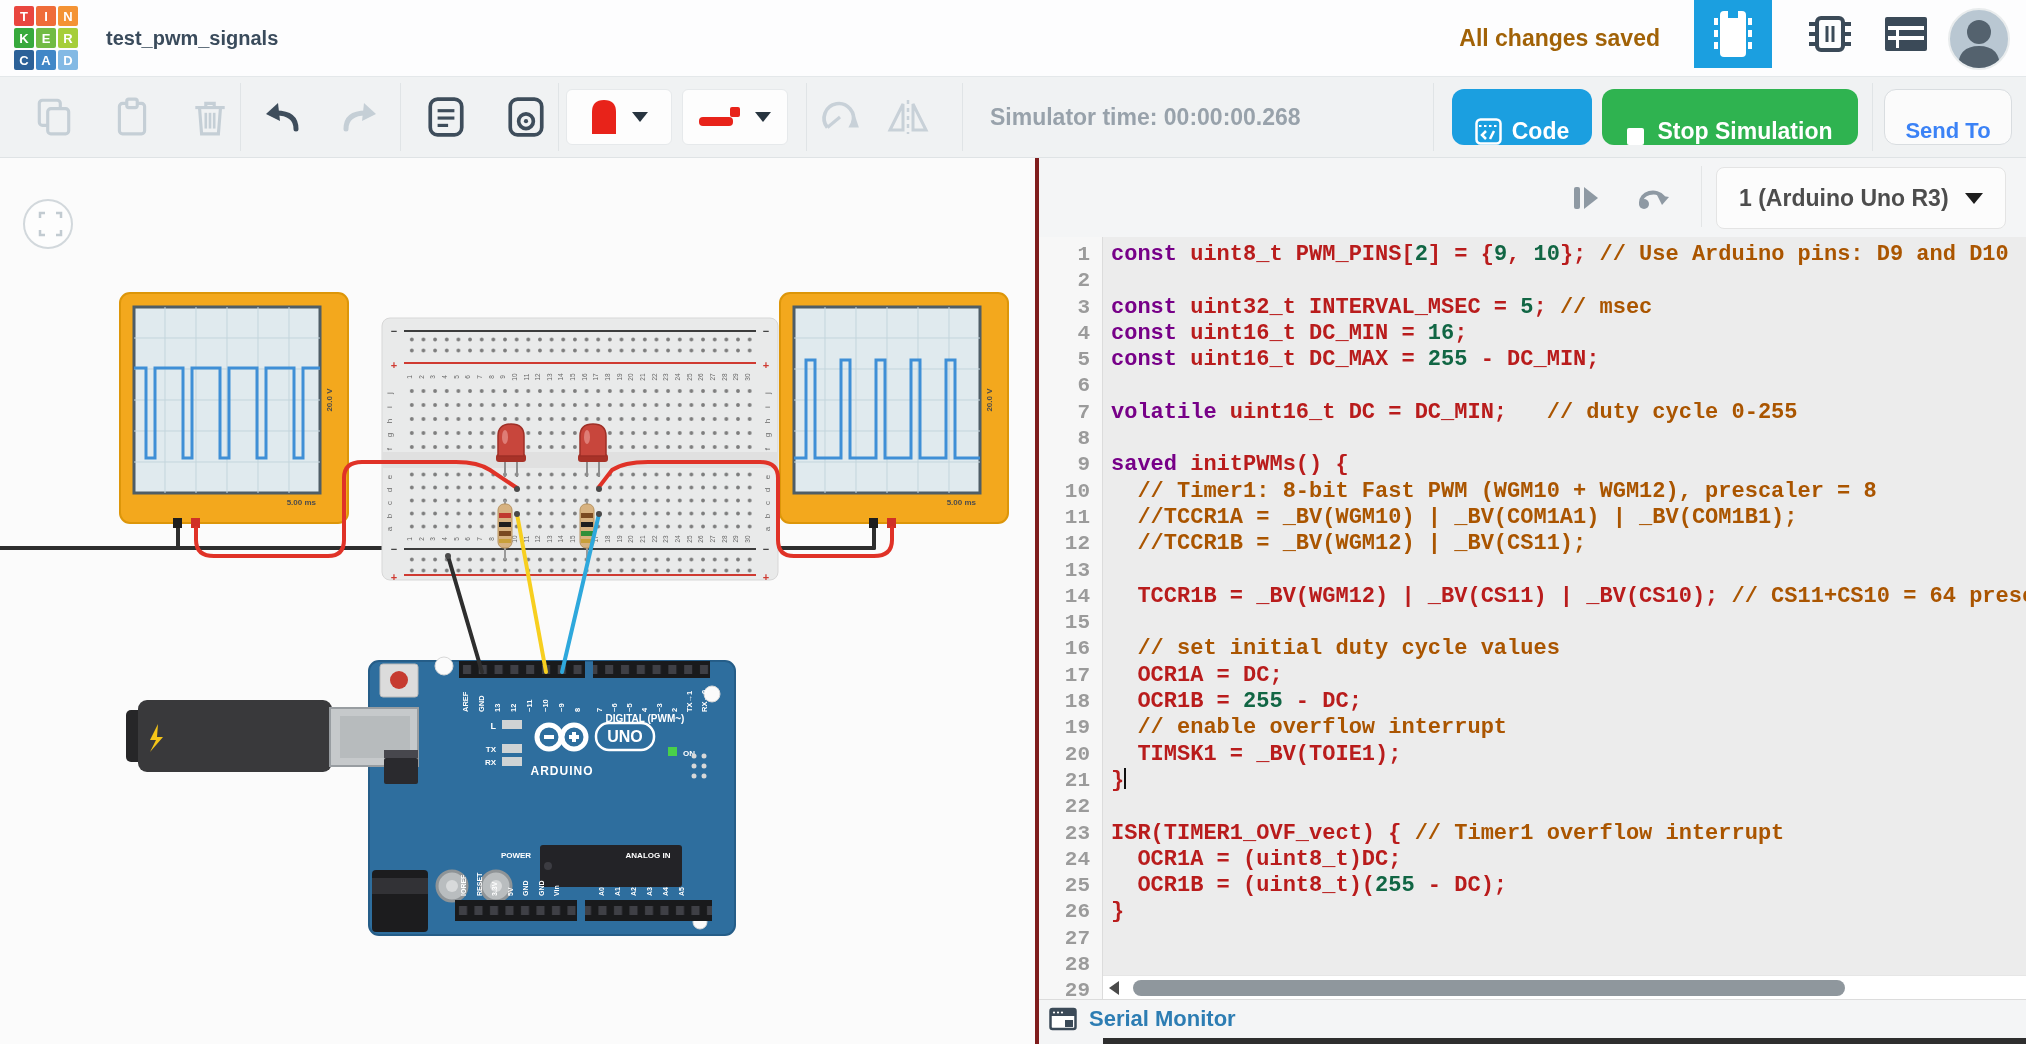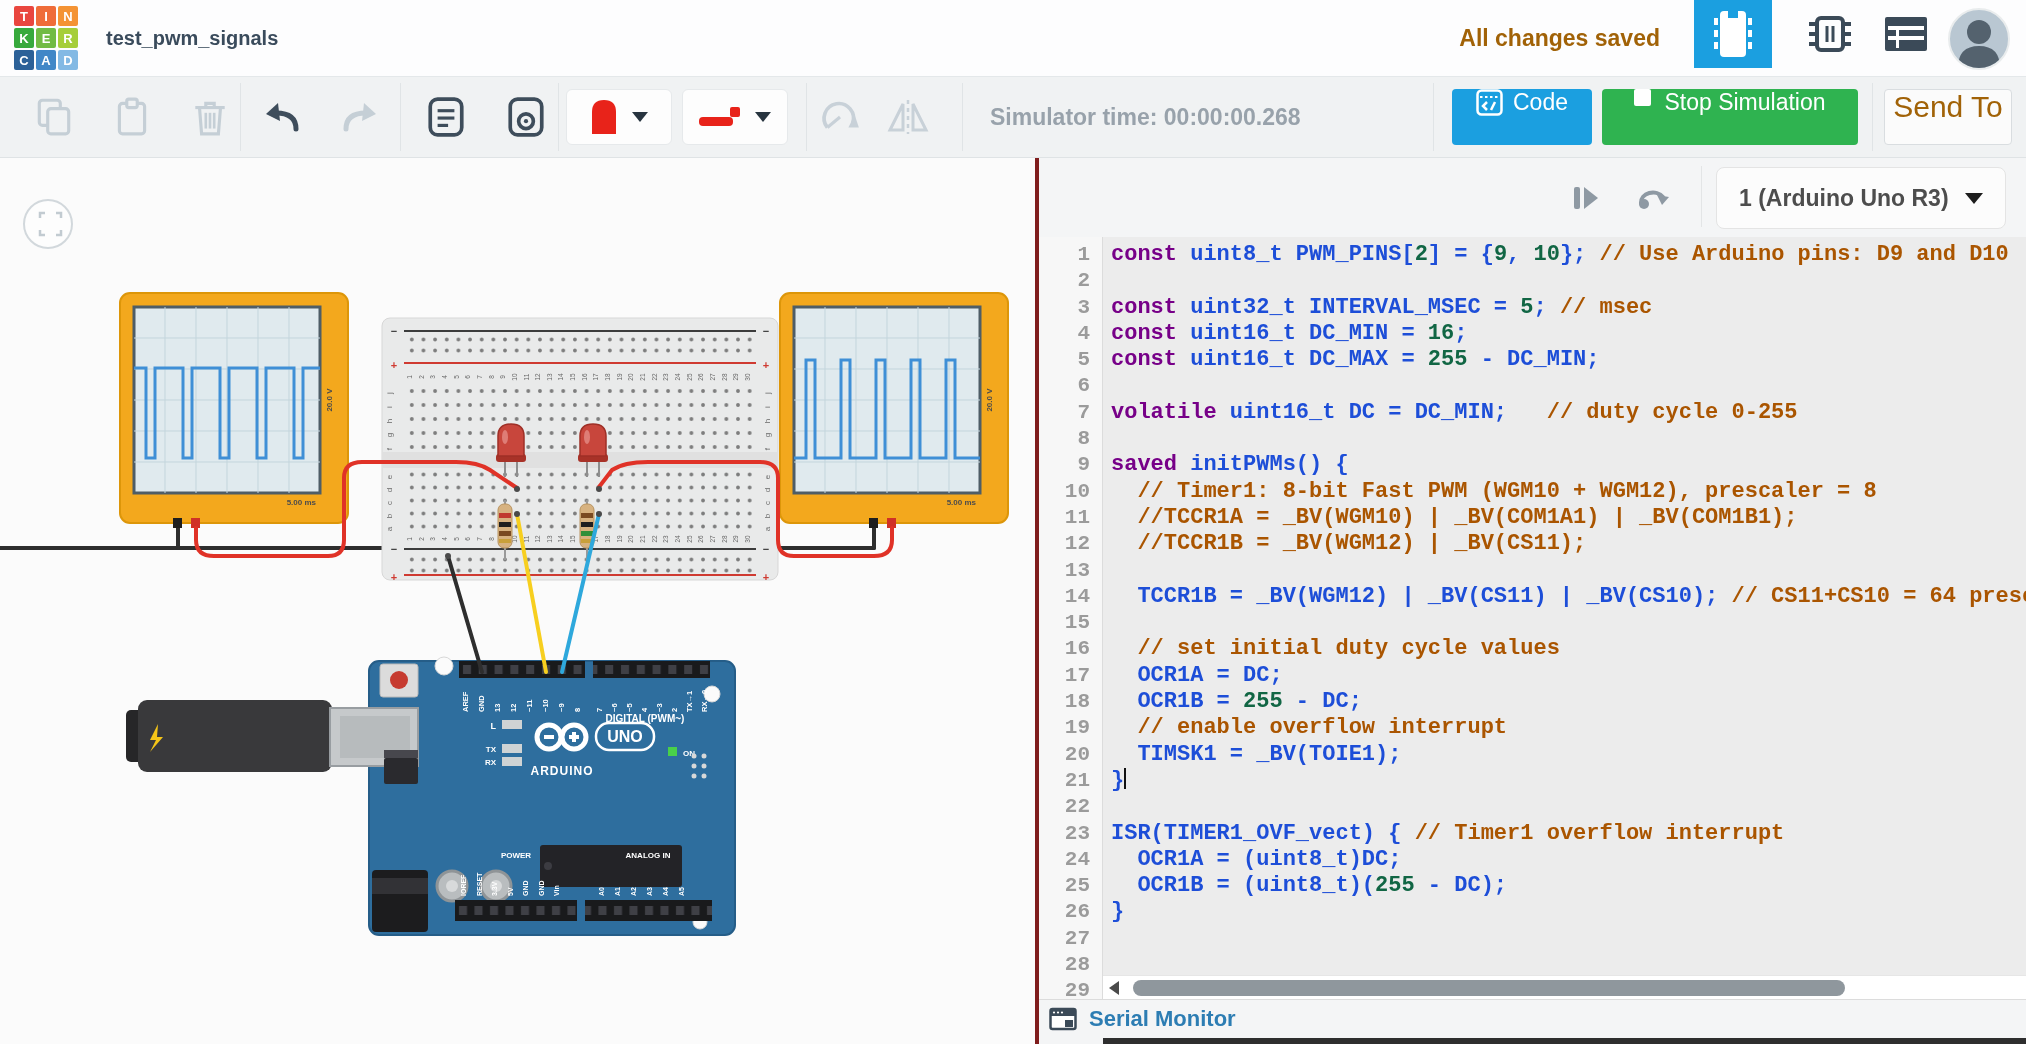--- a/index.html
+++ b/index.html
@@ -27,26 +27,26 @@
   .tbtn { position:absolute; top:50%; transform:translateY(-50%); width:48px; height:52px;
     display:flex; align-items:center; justify-content:center; }
   .tb-div { position:absolute; top:6px; bottom:6px; width:1px; background:#e0e4e6; }
   .swatch-dd { position:absolute; top:12px; height:56px; width:106px; background:#fdfdfd;
     border:1px solid #e6e9eb; border-radius:6px; display:flex; align-items:center;
     justify-content:center; gap:14px; }
   .caret-down { width:0; height:0; border-left:8px solid transparent; border-right:8px solid transparent;
     border-top:10px solid #27343f; }
   .simtime { position:absolute; left:990px; top:50%; transform:translateY(-50%);
     font-size:23px; font-weight:bold; color:#98a2ab; }
-  .btn { position:absolute; top:12px; height:56px; border-radius:4px; display:flex; align-items:flex-start;
-    justify-content:center; font-weight:normal; font-size:23px; cursor:pointer; }
+  .btn { position:absolute; top:12px; height:56px; border-radius:12px; display:flex; align-items:flex-end;
+    justify-content:center; font-weight:bold; font-size:23px; cursor:pointer; }
   .btn-code { left:1452px; width:140px; background:#1b9fe0; color:#fff; gap:10px; }
   .btn-stop { left:1602px; width:256px; background:#2fb350; color:#fff; gap:13px; }
   .stop-sq { width:17px; height:17px; background:#fff; border-radius:2px; }
-  .btn-send { left:1884px; width:128px; background:#fbfbfb; border:1px solid #d9dde0; color:#a16207; font-size:30px; }
+  .btn-send { left:1884px; width:128px; background:#fbfbfb; border:1px solid #d9dde0; color:#3b82f6; font-size:22px; }
 
   
   .canvas { position:absolute; left:0; top:158px; width:1035px; height:886px; background:#fbfbfb; }
   .canvas svg { position:absolute; left:0; top:0; }
 
   
   .panel { position:absolute; left:1035px; top:158px; width:1136px; height:886px; background:#f4f5f6;
     border-left:4px solid #7f1d1d;font-weight:bold; }
   .panel-header { position:absolute; left:0; top:0; right:0; height:79px; }
   .ph-icon { position:absolute; top:18px; width:44px; height:44px; display:flex; align-items:center; justify-content:center; }
@@ -58,21 +58,21 @@
 
   .editor { position:absolute; left:0; top:79px; right:0; height:762px; display:flex; background:#ececec; }
   .gutter { width:64px; background:#f7f7f7; border-right:1px solid #dcdcdc; padding-top:5px; flex:none; }
   .ln { height:26.3px; line-height:26.3px; text-align:right; padding-right:12px; color:#9b9b9b;
     font-family:"Liberation Mono", monospace; font-size:21px; }
   .codewrap { flex:1; overflow:hidden; padding:5px 0 0 8px; position:relative; }
   .cl { height:26.3px; line-height:26.3px; white-space:pre; font-family:"Liberation Mono", monospace; font-size:22px; color:#2b2b2b; }
   .tk-kw  { color:#770088; }
   .tk-num { color:#116644; }
   .tk-cm  { color:#aa5500; }
-  .tk-pl  { color:#1d4ed8; }
+  .tk-pl  { color:#b91c1c; }
   .caret-txt { display:inline-block; width:2px; height:21px; background:#111; vertical-align:-3px; }
 
   .vscroll { position:absolute; right:0; top:79px; height:738px; width:20px; background:#efefef;
     border-left:1px solid #e2e2e2; z-index:5; }
   .vthumb { position:absolute; left:3px; top:22px; width:13px; height:186px; background:#7f7f7f; border-radius:7px; }
   .arr-up, .arr-dn { position:absolute; left:4px; width:0; height:0; border-left:6px solid transparent; border-right:6px solid transparent; }
   .arr-up { top:6px; border-bottom:9px solid #4a4a4a; }
   .arr-dn { bottom:6px; border-top:9px solid #4a4a4a; }
 
   .hscroll { position:absolute; left:64px; right:0; top:817px; height:24px; background:#ffffff;

